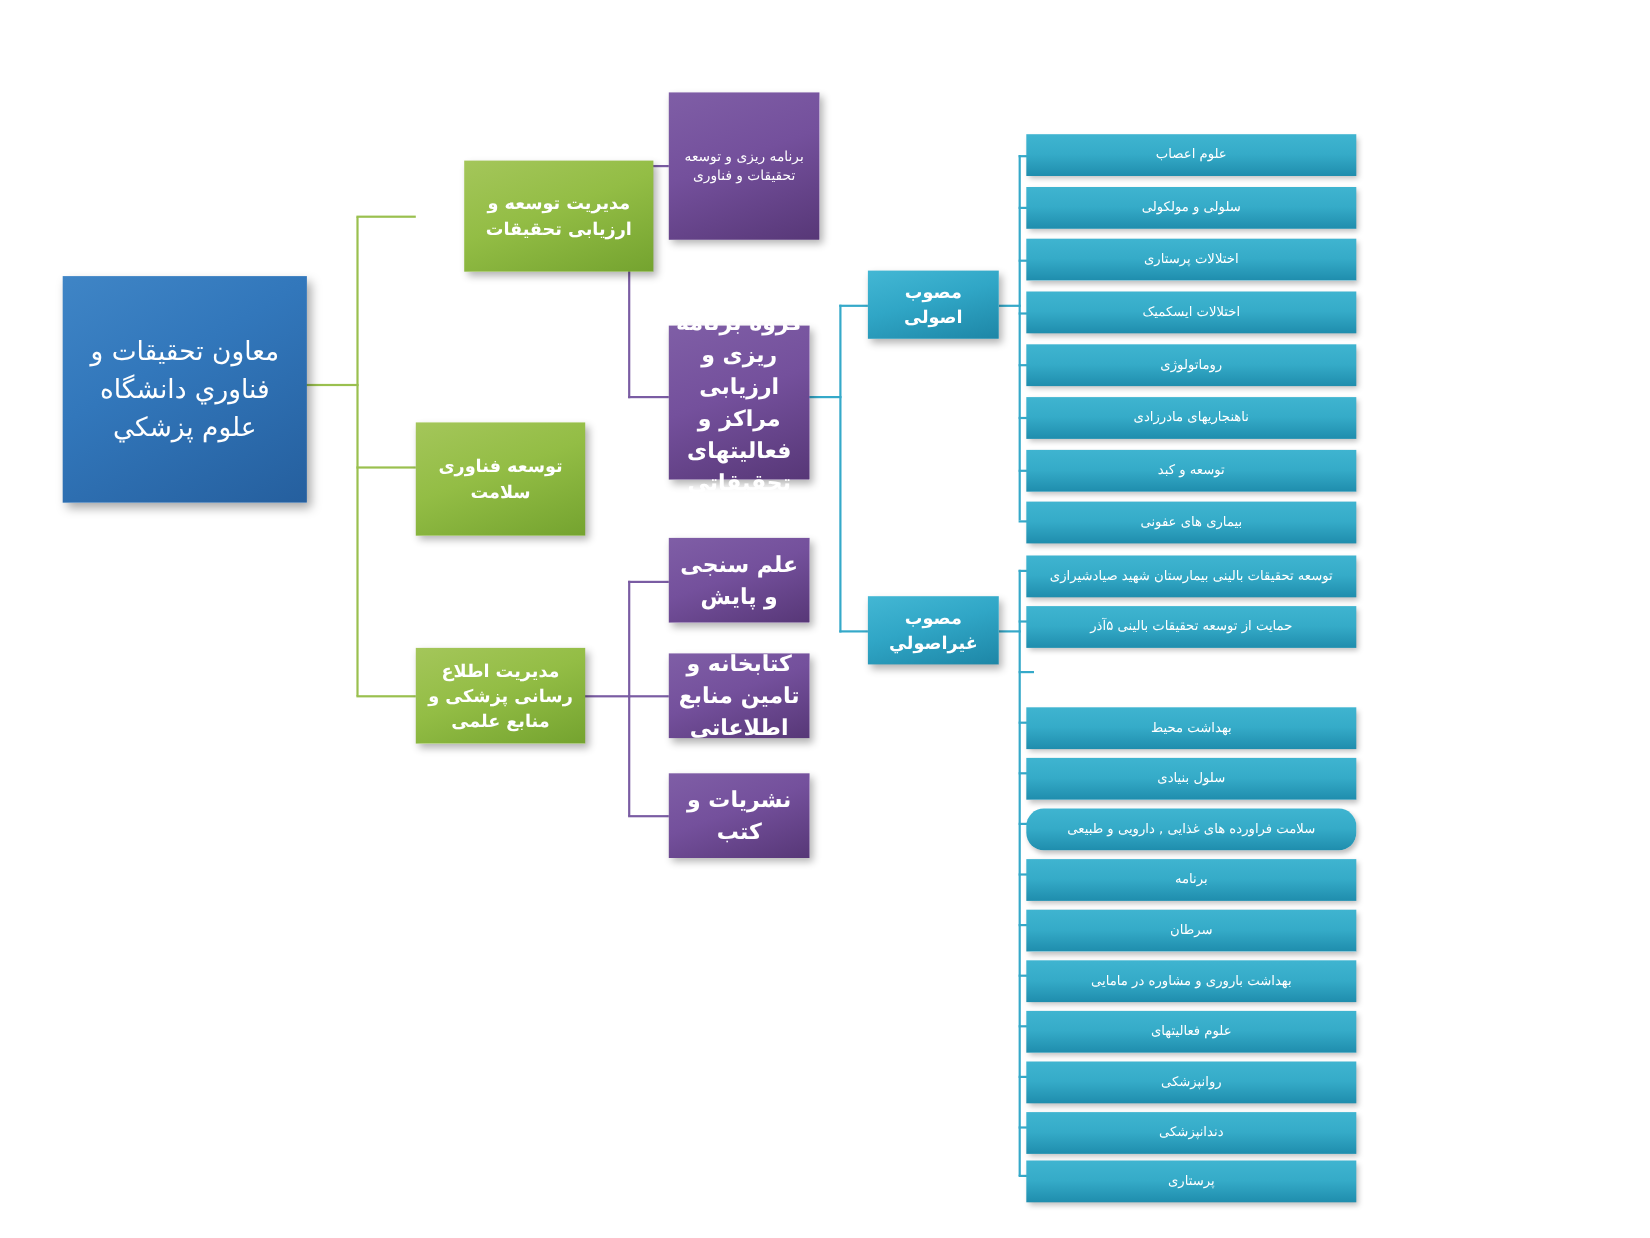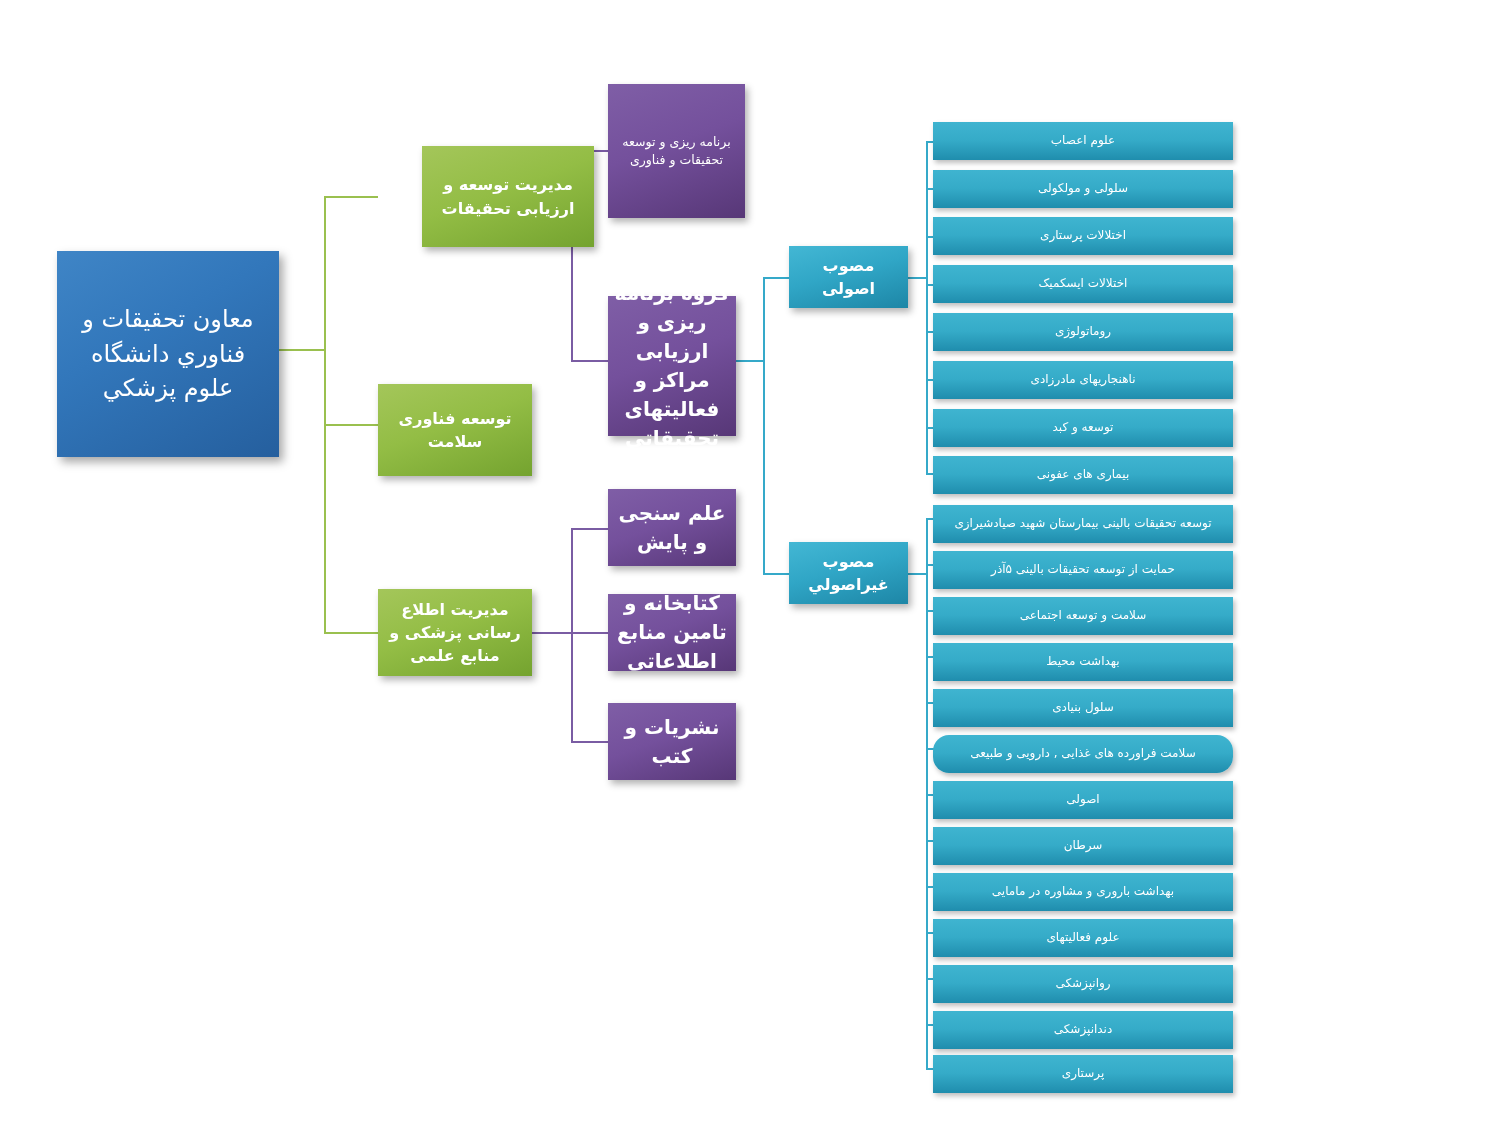--- a/index.html
+++ b/index.html
@@ -122,21 +122,21 @@
   <div class="line h teal-c" style="left:926px;top:840px;width:14px;"></div>
   <div class="line h teal-c" style="left:926px;top:886px;width:14px;"></div>
   <div class="line h teal-c" style="left:926px;top:932px;width:14px;"></div>
   <div class="line h teal-c" style="left:926px;top:978px;width:14px;"></div>
   <div class="line h teal-c" style="left:926px;top:1024px;width:14px;"></div>
   <div class="line h teal-c" style="left:926px;top:1068px;width:14px;"></div>
 
   <div class="node root" style="left:57px;top:251px;width:222px;height:206px;">معاون تحقیقات و فناوري دانشگاه علوم پزشكي</div>
 
   <div class="node green" style="left:378px;top:146px;width:172px;height:101px;margin-left:44px;">مدیریت توسعه و ارزیابی تحقیقات</div>
-  <div class="node green" style="left:378px;top:384px;width:154px;height:92px;">توسعه فناوری سلامت</div>
+  <div class="node green" style="left:378px;top:384px;width:154px;height:103px;">توسعه فناوری سلامت</div>
   <div class="node green" style="left:378px;top:589px;width:154px;height:87px;">مدیریت اطلاع رسانی پزشکی و منابع علمی</div>
 
   <div class="node purple small" style="left:608px;top:84px;width:137px;height:134px;">برنامه ریزی و توسعه تحقیقات و فناوری</div>
   <div class="node purple" style="left:608px;top:296px;width:128px;height:140px;">گروه برنامه ریزی و ارزیابی مراکز و فعالیتهای تحقیقاتی</div>
   <div class="node purple" style="left:608px;top:489px;width:128px;height:77px;">علم سنجی و پایش</div>
   <div class="node purple" style="left:608px;top:594px;width:128px;height:77px;">کتابخانه و تامین منابع اطلاعاتی</div>
   <div class="node purple" style="left:608px;top:703px;width:128px;height:77px;">نشریات و کتب</div>
 
   <div class="node teal-cat" style="left:789px;top:246px;width:119px;height:62px;">مصوب اصولی</div>
   <div class="node teal-cat" style="left:789px;top:542px;width:119px;height:62px;">مصوب غیراصولي</div>
@@ -145,25 +145,24 @@
   <div class="node teal-leaf" style="left:933px;top:170px;width:300px;height:38px;">سلولی و مولکولی</div>
   <div class="node teal-leaf" style="left:933px;top:217px;width:300px;height:38px;">اختلالات پرستاری</div>
   <div class="node teal-leaf" style="left:933px;top:265px;width:300px;height:38px;">اختلالات ایسکمیک</div>
   <div class="node teal-leaf" style="left:933px;top:313px;width:300px;height:38px;">روماتولوژی</div>
   <div class="node teal-leaf" style="left:933px;top:361px;width:300px;height:38px;">ناهنجاریهای مادرزادی</div>
   <div class="node teal-leaf" style="left:933px;top:409px;width:300px;height:38px;">توسعه و کبد</div>
   <div class="node teal-leaf" style="left:933px;top:456px;width:300px;height:38px;">بیماری های عفونی</div>
 
   <div class="node teal-leaf" style="left:933px;top:505px;width:300px;height:38px;">توسعه تحقیقات بالینی بیمارستان شهید صیادشیرازی</div>
   <div class="node teal-leaf" style="left:933px;top:551px;width:300px;height:38px;">حمایت از توسعه تحقیقات بالینی ۵آذر</div>
-  <div class="node teal-leaf" style="left:933px;top:597px;width:300px;height:38px;">سلامت و توسعه اجتماعی</div>
   <div class="node teal-leaf" style="left:933px;top:643px;width:300px;height:38px;">بهداشت محیط</div>
   <div class="node teal-leaf" style="left:933px;top:689px;width:300px;height:38px;">سلول بنیادی</div>
   <div class="node teal-leaf" style="left:933px;top:735px;width:300px;height:38px;border-radius:16px;">سلامت فراورده های غذایی , دارویی و طبیعی</div>
-  <div class="node teal-leaf" style="left:933px;top:781px;width:300px;height:38px;">اصولی</div>
+  <div class="node teal-leaf" style="left:933px;top:781px;width:300px;height:38px;">برنامه</div>
   <div class="node teal-leaf" style="left:933px;top:827px;width:300px;height:38px;">سرطان</div>
   <div class="node teal-leaf" style="left:933px;top:873px;width:300px;height:38px;">بهداشت باروری و مشاوره در مامایی</div>
   <div class="node teal-leaf" style="left:933px;top:919px;width:300px;height:38px;">علوم فعالیتهای</div>
   <div class="node teal-leaf" style="left:933px;top:965px;width:300px;height:38px;">روانپزشکی</div>
   <div class="node teal-leaf" style="left:933px;top:1011px;width:300px;height:38px;">دندانپزشکی</div>
   <div class="node teal-leaf" style="left:933px;top:1055px;width:300px;height:38px;">پرستاری</div>
 
 </div>
 
 </body></html>

